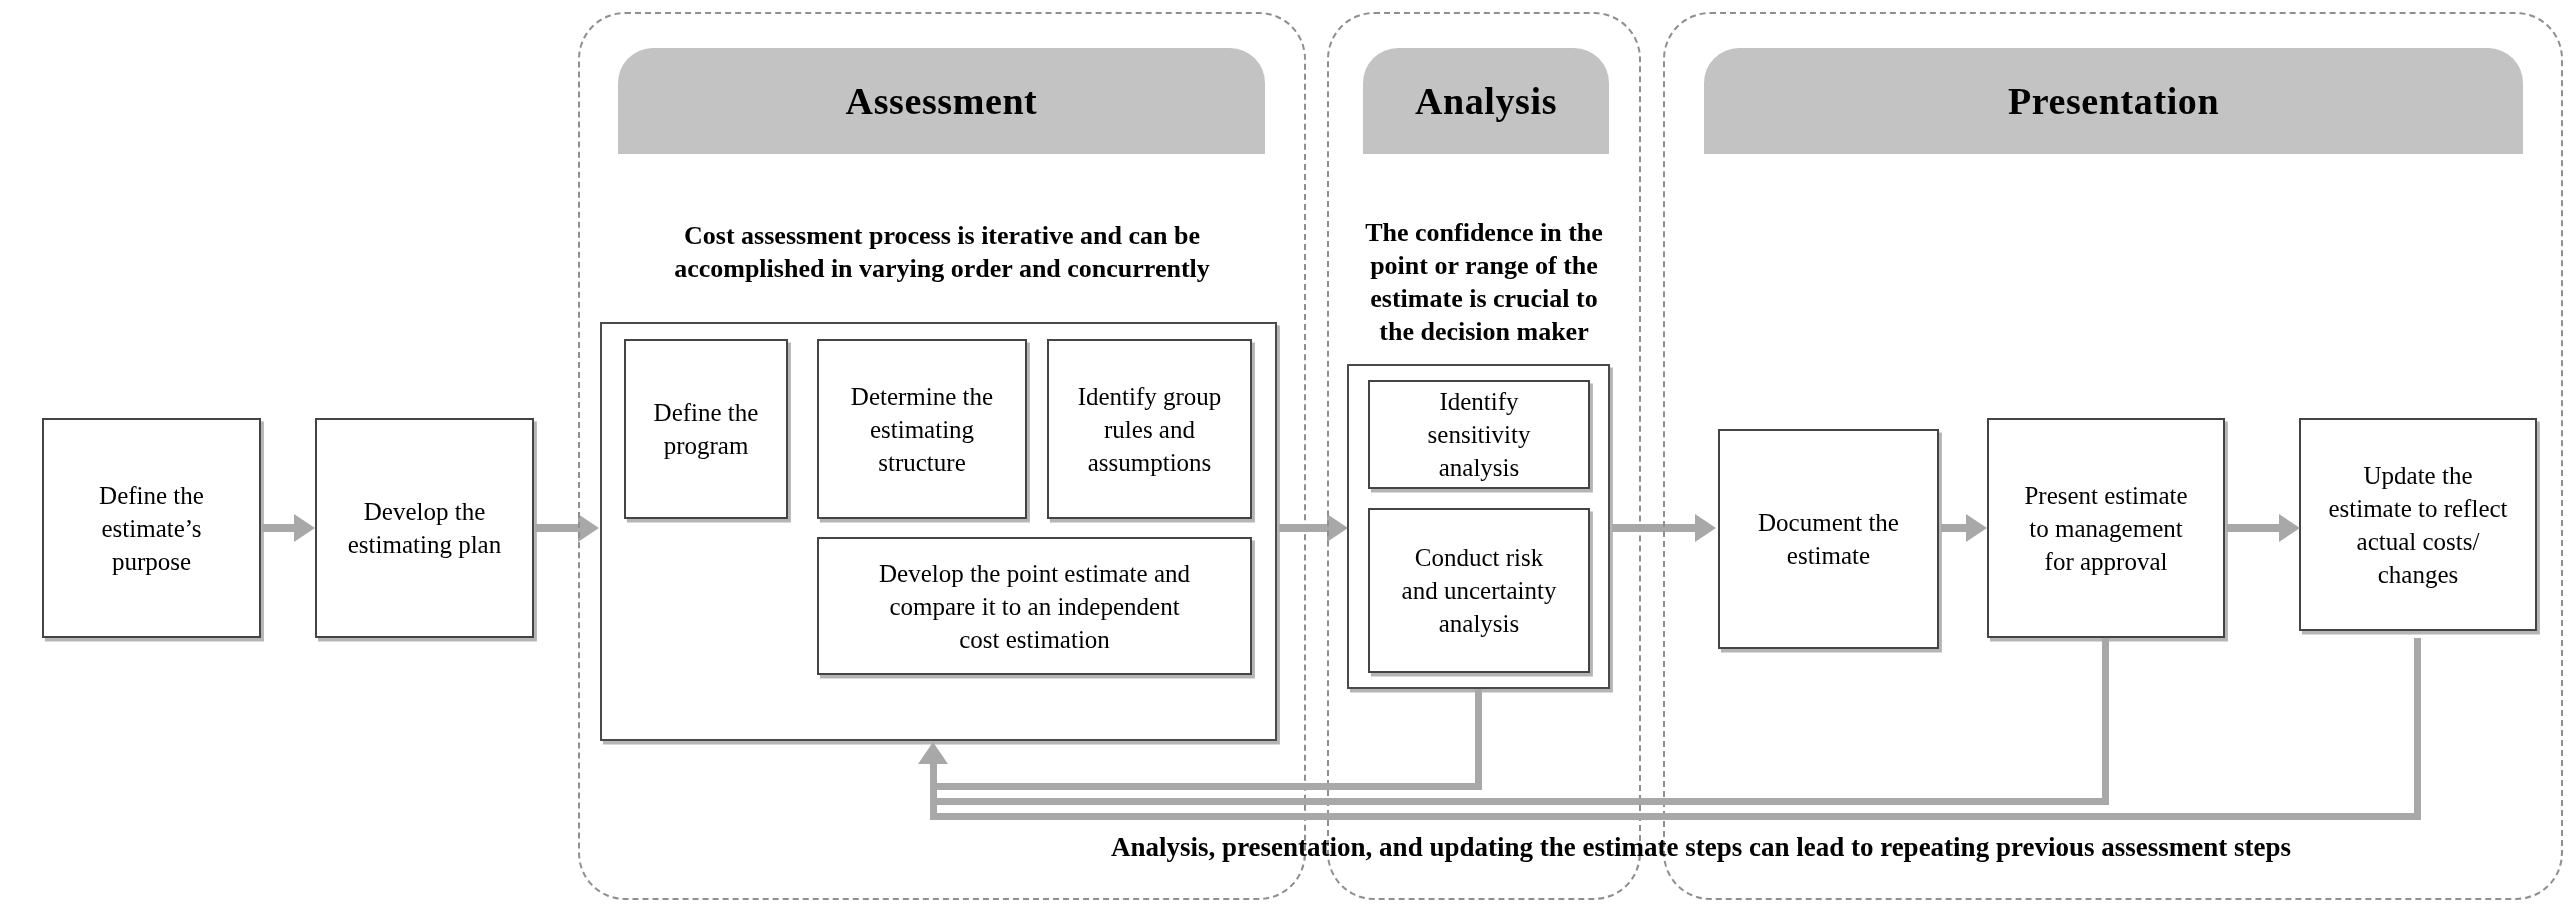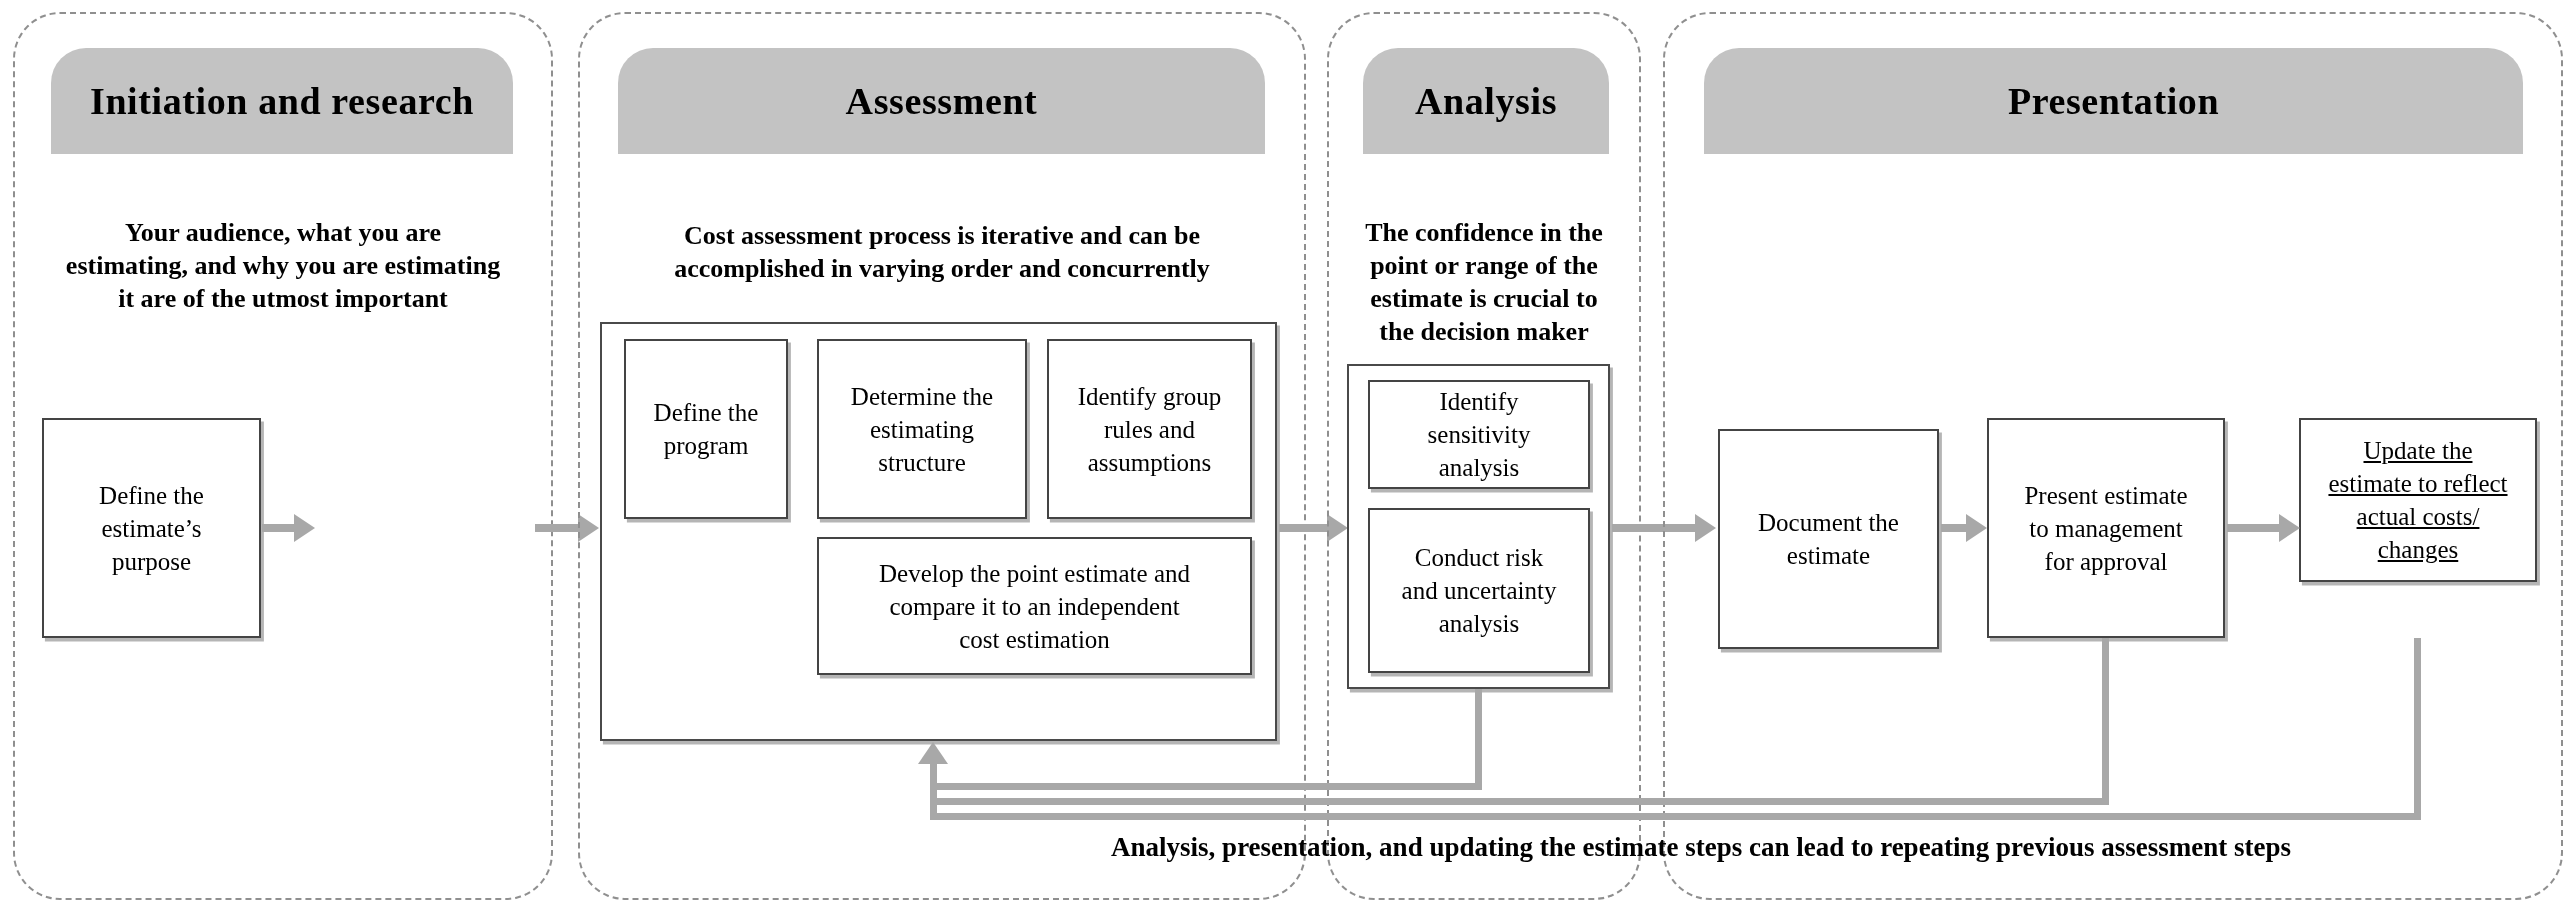--- a/index.html
+++ b/index.html
@@ -91,32 +91,28 @@
     text-align:center;
     font-size:27px;font-weight:bold;
     white-space:nowrap;
   }
 </style>
 </head>
 <body>
 
 <div id="stage">
 
-  <div class="panel" style="left:13px;width:540px;">
-    <div class="phase-header" style="left:36px;width:462px;">
-      <span class="phase-title">Initiation and research</span>
-    </div>
-    <div class="phase-desc" style="top:202px;">Your audience, what you are
-estimating, and why you are estimating
-it are of the utmost important</div>
-  </div>
   <div class="fbox" style="left:42px;top:418px;width:219px;height:220px;">
     <span>Define the
 estimate’s
 purpose</span>
+  </div>
+  <div class="fbox" style="left:315px;top:418px;width:219px;height:220px;">
+    <span>Develop the
+estimating plan</span>
   </div>
   <div class="harrow" style="left:262px;width:32px;"></div>
   <div class="harrow" style="left:535px;width:43px;"></div>
 
   <div class="panel" style="left:578px;width:728px;">
     <div class="phase-header" style="left:38px;width:647px;">
       <span class="phase-title">Assessment</span>
     </div>
     <div class="phase-desc" style="top:205px;">Cost assessment process is iterative and can be
 accomplished in varying order and concurrently</div>
@@ -172,21 +168,21 @@
   </div>
   <div class="fbox" style="left:1718px;top:418px;width:221px;height:220px;margin-top:11px;">
     <span>Document the
 estimate</span>
   </div>
   <div class="fbox" style="left:1987px;top:418px;width:238px;height:220px;">
     <span>Present estimate
 to management
 for approval</span>
   </div>
-  <div class="fbox" style="left:2299px;top:418px;width:238px;height:164px;text-decoration:underline;">
+  <div class="fbox" style="left:2299px;top:418px;width:238px;height:213px;">
     <span>Update the
 estimate to reflect
 actual costs/
 changes</span>
   </div>
   <div class="harrow" style="left:1941px;width:25px;"></div>
   <div class="harrow" style="left:2227px;width:52px;"></div>
 
   <div class="vline" style="left:1475px;top:689px;height:101px;"></div>
 

